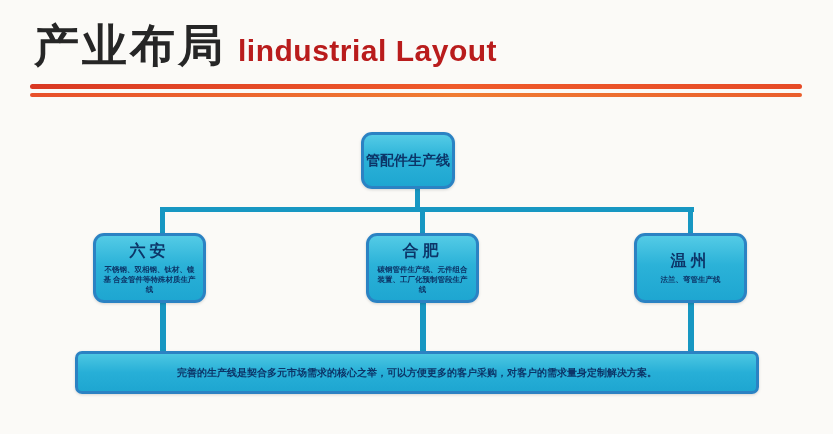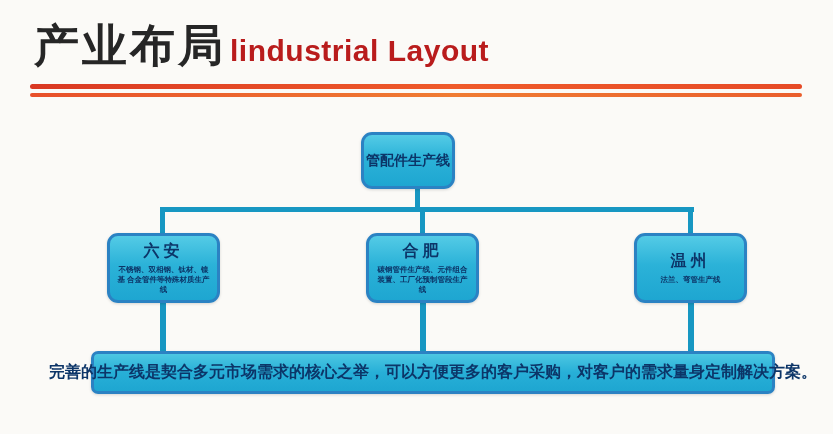--- a/index.html
+++ b/index.html
@@ -8,21 +8,21 @@
     background: #fbfaf7;
     font-family: "Liberation Sans", "DejaVu Sans", sans-serif;
     position: relative;
     overflow: hidden;
   }
   .stage { position: absolute; inset: 0; }
 
   
   .title-row {
     position: absolute; left: 34px; top: 16px;
-    display: flex; align-items: baseline; gap: 4px;
+    display: flex; align-items: baseline; gap: 12px;
     white-space: nowrap;
   }
   .title-zh {
     font-size: 45px; font-weight: 800; color: #262626;
     letter-spacing: 3px;
   }
   .title-en {
     font-size: 30px; font-weight: 700; color: #b91c1c;
     letter-spacing: 0.5px;
   }
@@ -46,21 +46,21 @@
   }
   .node-root { left: 361px; top: 132px; width: 94px; height: 57px; }
   .node-root .node-label { font-size: 14px; font-weight: 800; }
 
   .node-child { width: 113px; height: 70px; padding: 4px 5px; }
   .node-child .node-label { font-size: 16px; font-weight: 800; letter-spacing: 4px; }
   .node-child .node-sub {
     font-size: 7.5px; font-weight: 700; line-height: 1.35;
     margin-top: 3px; color: #0c3568;
   }
-  .node-luan    { left: 107px; top: 233px; }
+  .node-luan    { left: 93px; top: 233px; }
   .node-hefei   { left: 366px; top: 233px; }
   .node-wenzhou { left: 634px; top: 233px; }
 
   
   .conn { position: absolute; background: #1797c2; }
   .conn-root-down { left: 415px; top: 187px; width: 5px; height: 24px; }
   .conn-h         { left: 160px; top: 207px; width: 534px; height: 5px; }
   .conn-stub-1 { left: 160px; top: 207px; width: 5px; height: 28px; }
   .conn-stub-2 { left: 420px; top: 207px; width: 5px; height: 28px; }
   .conn-stub-3 { left: 688px; top: 207px; width: 5px; height: 28px; }
@@ -68,24 +68,23 @@
   .conn-drop-2 { left: 420px; top: 301px; width: 6px; height: 52px; }
   .conn-drop-3 { left: 688px; top: 301px; width: 6px; height: 52px; }
 
   
   .footer-bar {
     position: absolute; left: 75px; top: 351px; width: 684px; height: 43px;
     background: linear-gradient(180deg, #4cc7e2 0%, #27afd7 50%, #1ea6d1 100%);
     border: 3px solid #2b82c3;
     border-radius: 7px;
     display: flex; align-items: center; justify-content: center;
-    color: #0c3568; font-size: 16px; font-weight: 800;
+    color: #0c3568; font-size: 10px; font-weight: 800;
     text-align: center; white-space: nowrap;
     box-shadow: 0 1px 3px rgba(0,0,0,0.15);
-    margin-left: 16px;
   }
 </style>
 </head>
 <body>
 
 <div class="stage">
 
   <div class="title-row">
     <span class="title-zh">产业布局</span>
     <span class="title-en">lindustrial Layout</span>

